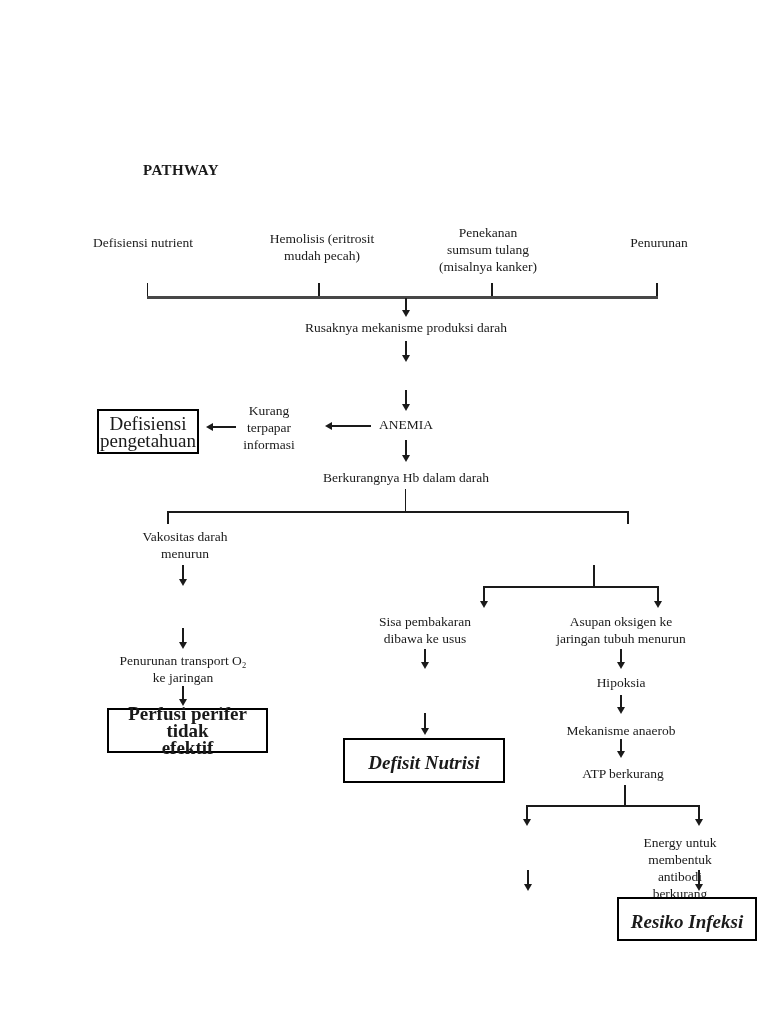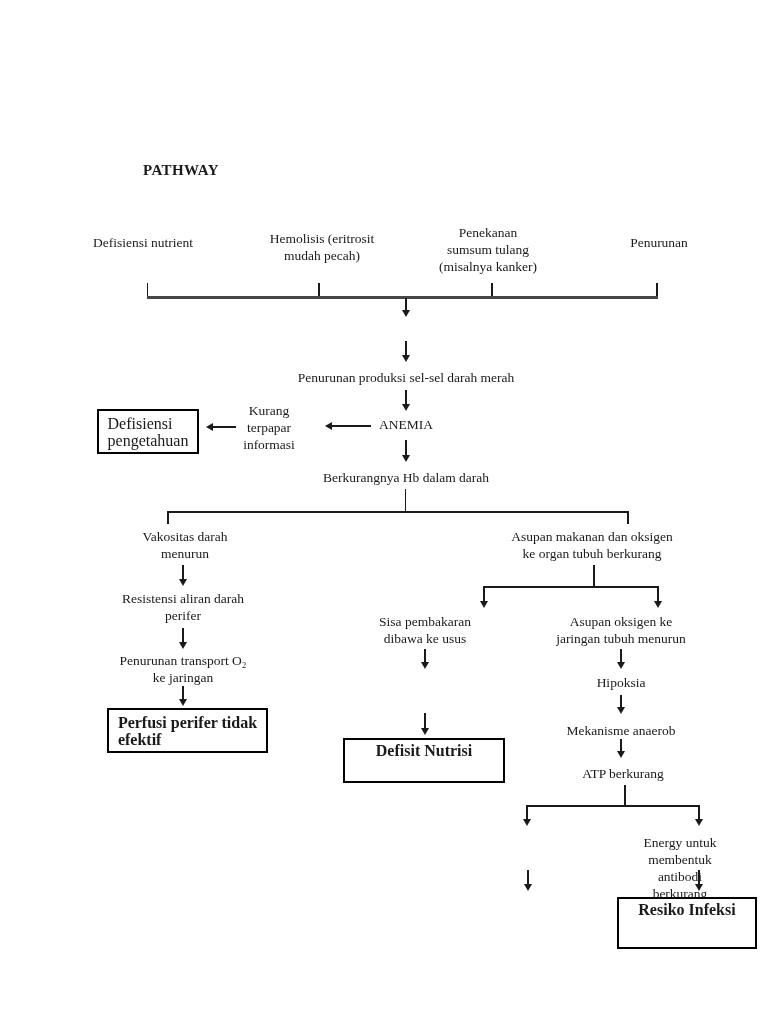--- a/index.html
+++ b/index.html
@@ -13,25 +13,25 @@
   .title{
     position:absolute;font-weight:bold;font-size:15px;letter-spacing:.4px;
   }
   .lbl{
     position:absolute;transform:translateX(-50%);text-align:center;
     white-space:pre-line;font-size:13.5px;line-height:17px;
   }
   .nbox{
     position:absolute;border:2.5px solid #000;box-sizing:border-box;
     display:flex;align-items:center;justify-content:center;
-    white-space:pre-line;font-size:16px;line-height:17px;
+    text-align:center;white-space:pre-line;font-size:19px;line-height:17px;
     background:#fff;
   }
   .bold{font-weight:bold;}
-  .top{align-items:flex-start;padding-top:2px;}
+  .top{align-items:flex-start;padding-top:14px;font-style:italic;}
   .line{position:absolute;background:var(--ink);}
   .gline{position:absolute;background:var(--bracket);}
   
   .av{position:absolute;width:9px;}
   .av::before{content:"";position:absolute;left:50%;margin-left:-.75px;top:0;bottom:4px;width:1.5px;background:var(--ink);}
   .av::after{content:"";position:absolute;left:50%;margin-left:-4.5px;bottom:0;width:0;height:0;
     border-left:4.5px solid transparent;border-right:4.5px solid transparent;border-top:7px solid var(--ink);}
   
   .ah{position:absolute;height:9px;}
   .ah::before{content:"";position:absolute;left:5px;right:0;top:50%;margin-top:-.75px;height:1.5px;background:var(--ink);}
@@ -53,22 +53,22 @@
 mudah pecah)</div>
   <div class="lbl" style="left:659px;top:206px">Penurunan</div>
 
   <div class="line" style="left:146.5px;top:255px;width:1.5px;height:15px"></div>
   <div class="line" style="left:318px;top:255px;width:1.5px;height:15px"></div>
   <div class="line" style="left:491px;top:255px;width:1.5px;height:15px"></div>
   <div class="line" style="left:656px;top:255px;width:1.5px;height:15px"></div>
   <div class="gline" style="left:147px;top:268px;width:511px;height:2.5px"></div>
   <div class="av" style="left:401.5px;top:270px;height:19px"></div>
 
+  <div class="lbl" style="left:406px;top:291px">Rusaknya mekanisme produksi darah</div>
   <div class="av" style="left:401.5px;top:313px;height:21px"></div>
-  <div class="lbl" style="left:406px;top:341px">Penurunan produksi sel-sel darah merah</div>
   <div class="av" style="left:401.5px;top:362px;height:21px"></div>
   <div class="lbl" style="left:406px;top:388px">ANEMIA</div>
   <div class="av" style="left:401.5px;top:412px;height:22px"></div>
   <div class="lbl" style="left:406px;top:441px">Berkurangnya Hb dalam darah</div>
 
   <div class="ah" style="left:325px;top:393.5px;width:46px"></div>
   <div class="lbl" style="left:269px;top:374px">Kurang
 terpapar
 informasi</div>
   <div class="ah" style="left:206px;top:394.5px;width:30px"></div>
@@ -76,31 +76,27 @@
 pengetahuan</div>
 
   <div class="line" style="left:404.5px;top:461px;width:1.5px;height:22px"></div>
   <div class="line" style="left:168px;top:483px;width:460px;height:1.5px"></div>
   <div class="line" style="left:167.2px;top:483px;width:1.5px;height:13px"></div>
   <div class="line" style="left:627.2px;top:483px;width:1.5px;height:13px"></div>
 
   <div class="lbl" style="left:185px;top:500px">Vakositas darah
 menurun</div>
   <div class="av" style="left:178.5px;top:537px;height:21px"></div>
-  <div class="lbl" style="left:183px;top:562px">Resistensi aliran darah
-perifer</div>
   <div class="av" style="left:178.5px;top:600px;height:21px"></div>
   <div class="lbl" style="left:183px;top:624px">Penurunan transport O₂
 ke jaringan</div>
   <div class="av" style="left:178.5px;top:658px;height:20px"></div>
   <div class="nbox bold" style="left:107px;top:680px;width:161px;height:45px">Perfusi perifer tidak
 efektif</div>
 
-  <div class="lbl" style="left:592px;top:500px">Asupan makanan dan oksigen
-ke organ tubuh berkurang</div>
   <div class="line" style="left:593.2px;top:537px;width:1.5px;height:21px"></div>
   <div class="line" style="left:484px;top:558px;width:174px;height:1.5px"></div>
   <div class="av" style="left:479.5px;top:558px;height:22px"></div>
   <div class="av" style="left:653.5px;top:558px;height:22px"></div>
 
   <div class="lbl" style="left:425px;top:585px">Sisa pembakaran
 dibawa ke usus</div>
   <div class="av" style="left:420.5px;top:621px;height:20px"></div>
   <div class="av" style="left:420.5px;top:685px;height:22px"></div>
   <div class="nbox bold top" style="left:343px;top:710px;width:162px;height:45px">Defisit Nutrisi</div>
@@ -117,15 +113,15 @@
   <div class="line" style="left:624.2px;top:757px;width:1.5px;height:20px"></div>
   <div class="line" style="left:527px;top:777px;width:172px;height:1.5px"></div>
   <div class="av" style="left:522.5px;top:777px;height:21px"></div>
   <div class="av" style="left:694.5px;top:777px;height:21px"></div>
 
   <div class="av" style="left:523.5px;top:842px;height:21px"></div>
 
   <div class="lbl" style="left:680px;top:806px">Energy untuk membentuk
 antibodi berkurang</div>
   <div class="av" style="left:694.5px;top:842px;height:21px"></div>
-  <div class="nbox bold top" style="left:617px;top:869px;width:140px;height:52px">Resiko Infeksi</div>
+  <div class="nbox bold top" style="left:617px;top:869px;width:140px;height:44px">Resiko Infeksi</div>
 
 </div>
 
 </body></html>

